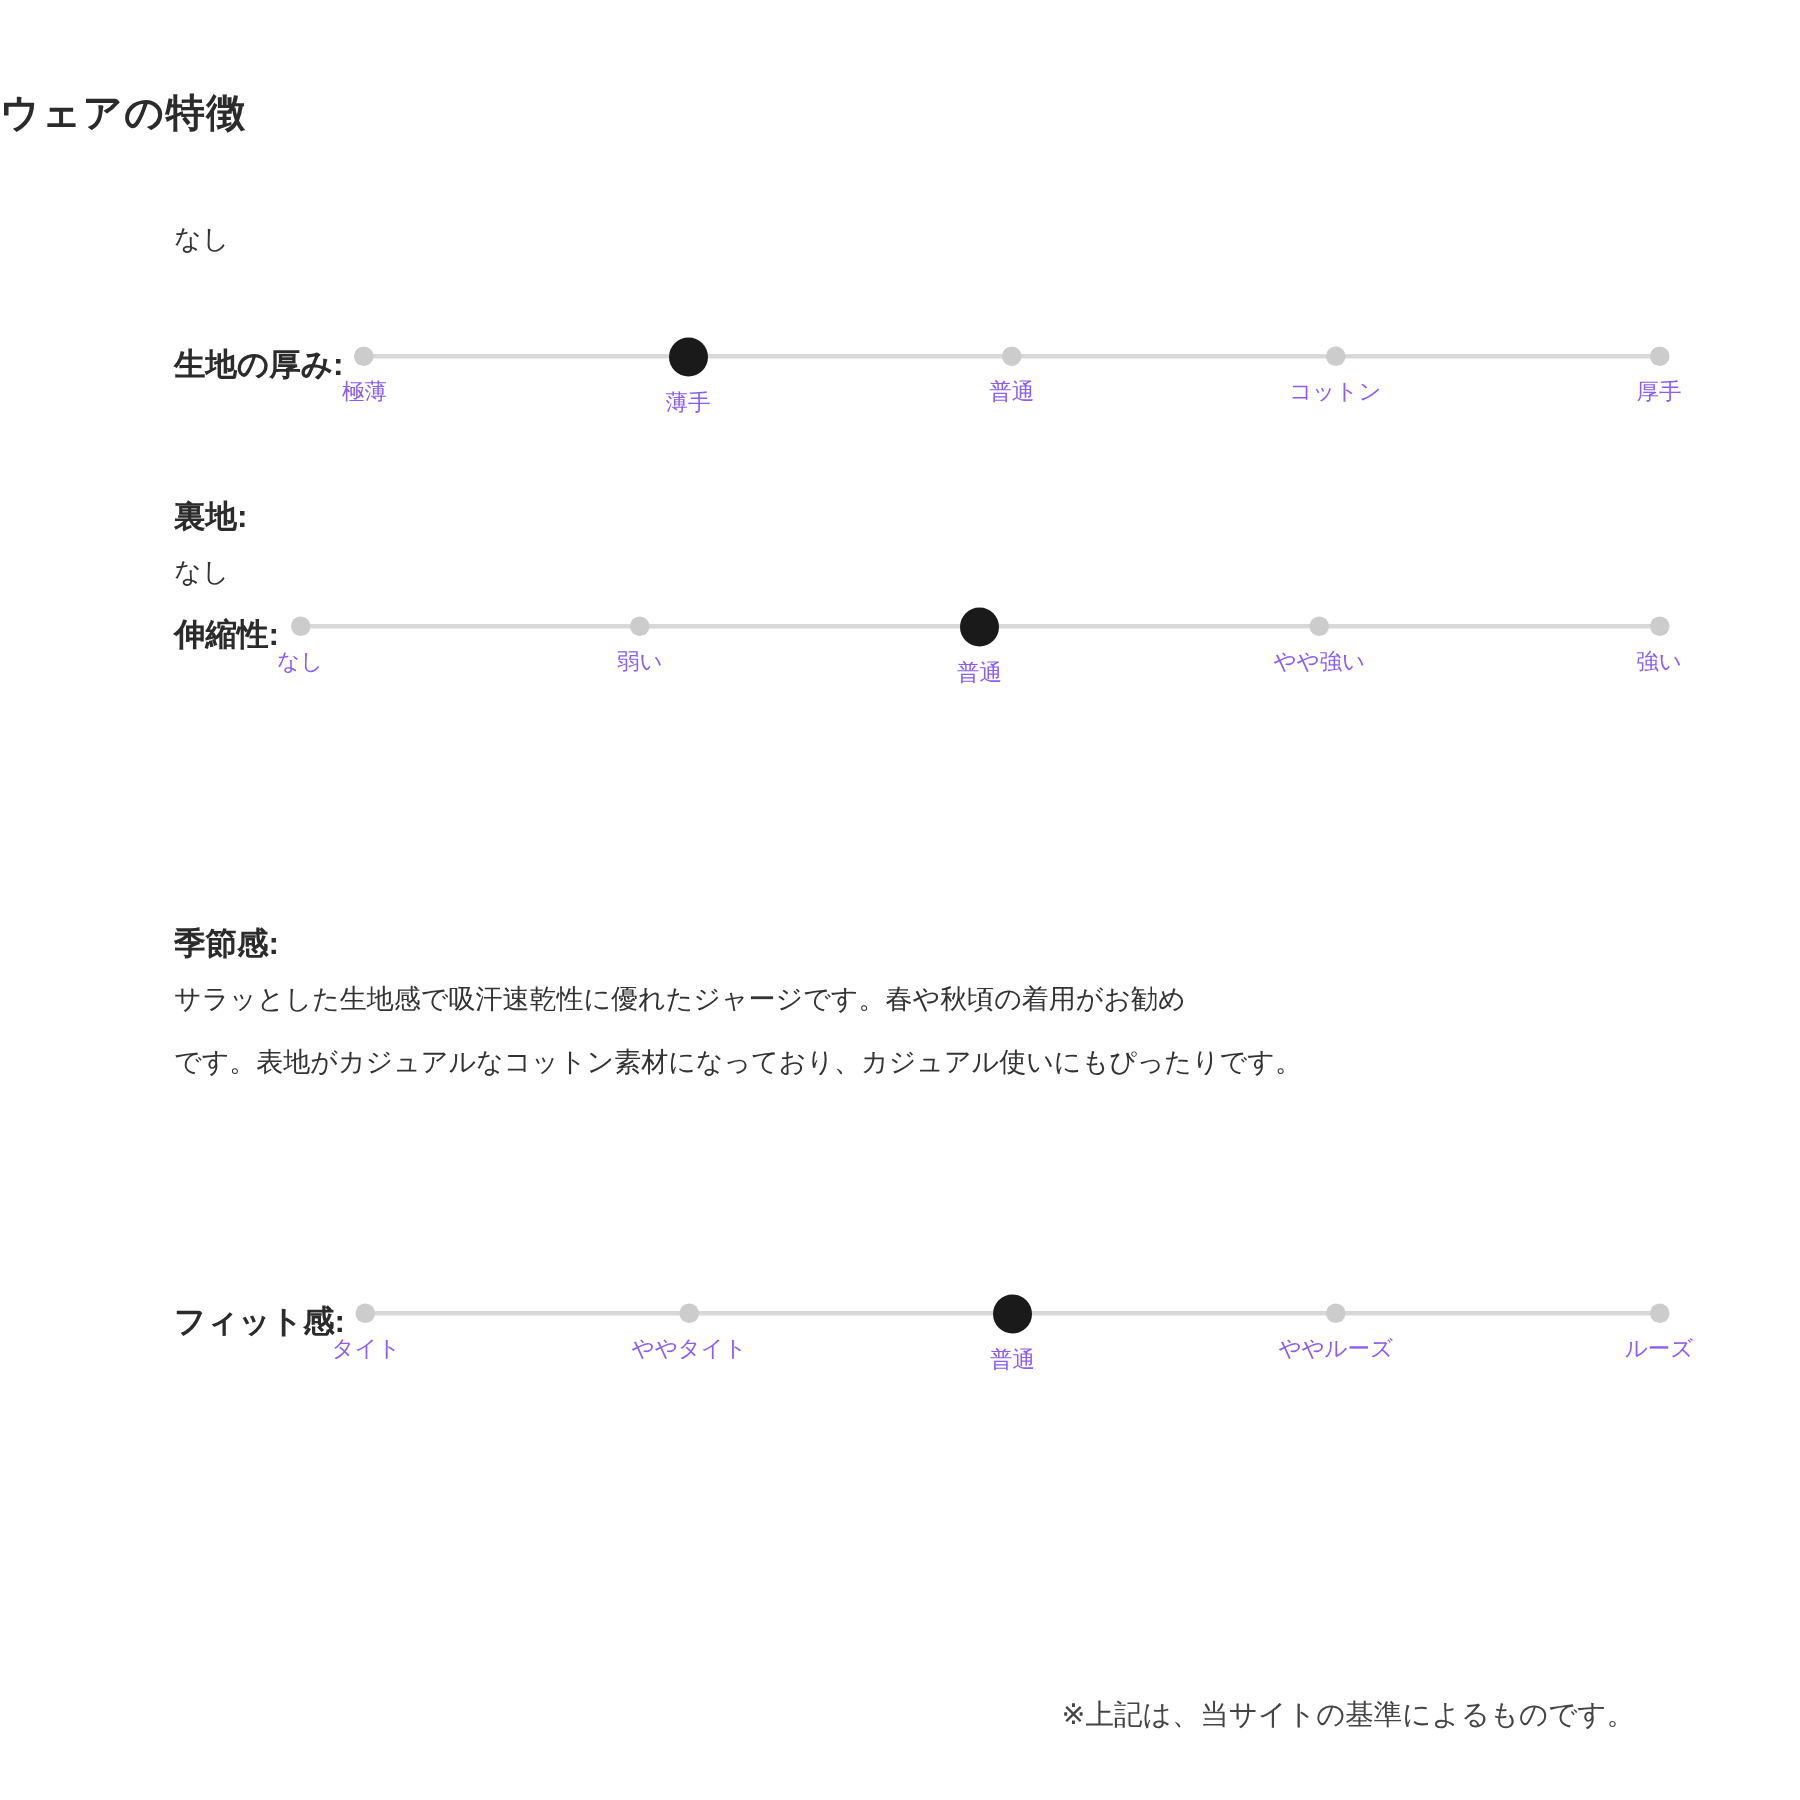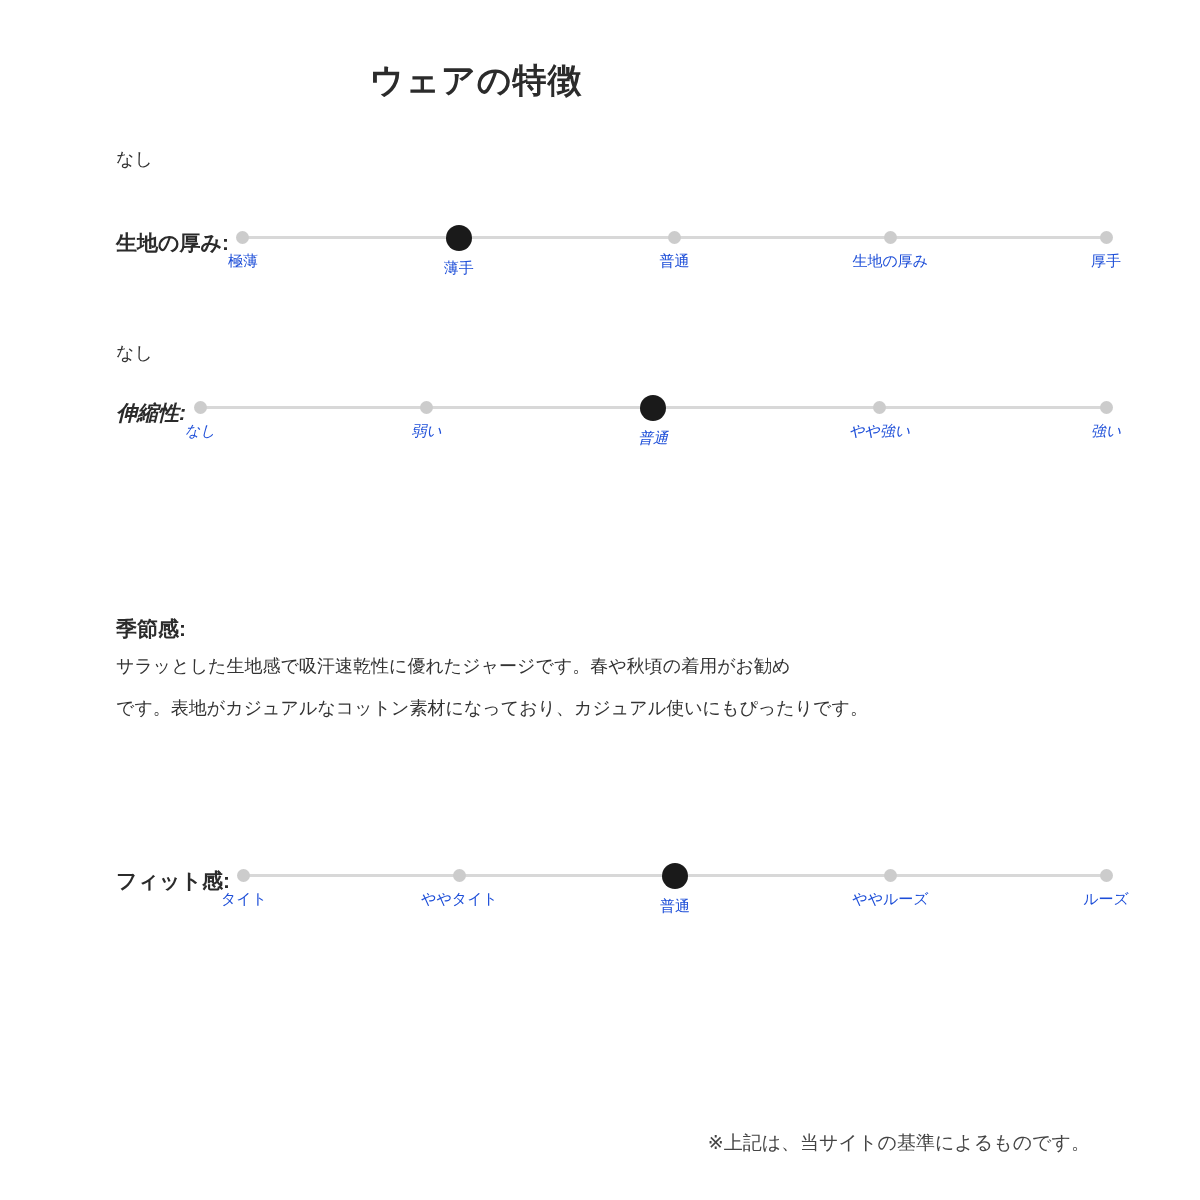--- a/index.html
+++ b/index.html
@@ -18,22 +18,21 @@
   .page {
     position: relative;
     width: 1200px;
     height: 1200px;
   }
   .title {
     position: absolute;
     top: 58px;
     left: 0;
     width: 952px;
-    text-align: center;
-    font-size: 34px;
+    font-size: 26px;
     font-weight: bold;
     color: #2b2b2b;
     letter-spacing: 1px;
   }
 
   .block {
     position: absolute;
     left: 116px;
     width: 990px;
   }
@@ -103,21 +102,21 @@
     margin: 3px auto 0 auto;
   }
   .dot.active {
     width: 26px;
     height: 26px;
     background: #1a1a1a;
     margin-top: -3px;
   }
   .pt-label {
     font-size: 15px;
-    color: #1d4ed8;
+    color: #8b5cf6;
     margin-top: 8px;
     white-space: nowrap;
   }
 
   .footnote {
     position: absolute;
     right: 110px;
     bottom: 44px;
     font-size: 19px;
     color: #444444;
@@ -146,35 +145,36 @@
         <div class="pt" style="left:25%;">
           <div class="dot active"></div>
           <div class="pt-label">薄手</div>
         </div>
         <div class="pt" style="left:50%;">
           <div class="dot"></div>
           <div class="pt-label">普通</div>
         </div>
         <div class="pt" style="left:75%;">
           <div class="dot"></div>
-          <div class="pt-label">生地の厚み</div>
+          <div class="pt-label">コットン</div>
         </div>
         <div class="pt" style="left:100%;">
           <div class="dot"></div>
           <div class="pt-label">厚手</div>
         </div>
       </div>
     </div>
   </div>
 
   <div class="block" style="top: 330px;">
+    <div class="label">裏地:</div>
     <div class="value">なし</div>
   </div>
 
-  <div class="scale-row" style="top: 398px; font-style: italic;">
+  <div class="scale-row" style="top: 408px;">
     <div class="scale-label">伸縮性:</div>
     <div class="scale-wrap">
       <div class="track"></div>
       <div class="points">
         <div class="pt" style="left:0%;">
           <div class="dot"></div>
           <div class="pt-label">なし</div>
         </div>
         <div class="pt" style="left:25%;">
           <div class="dot"></div>

